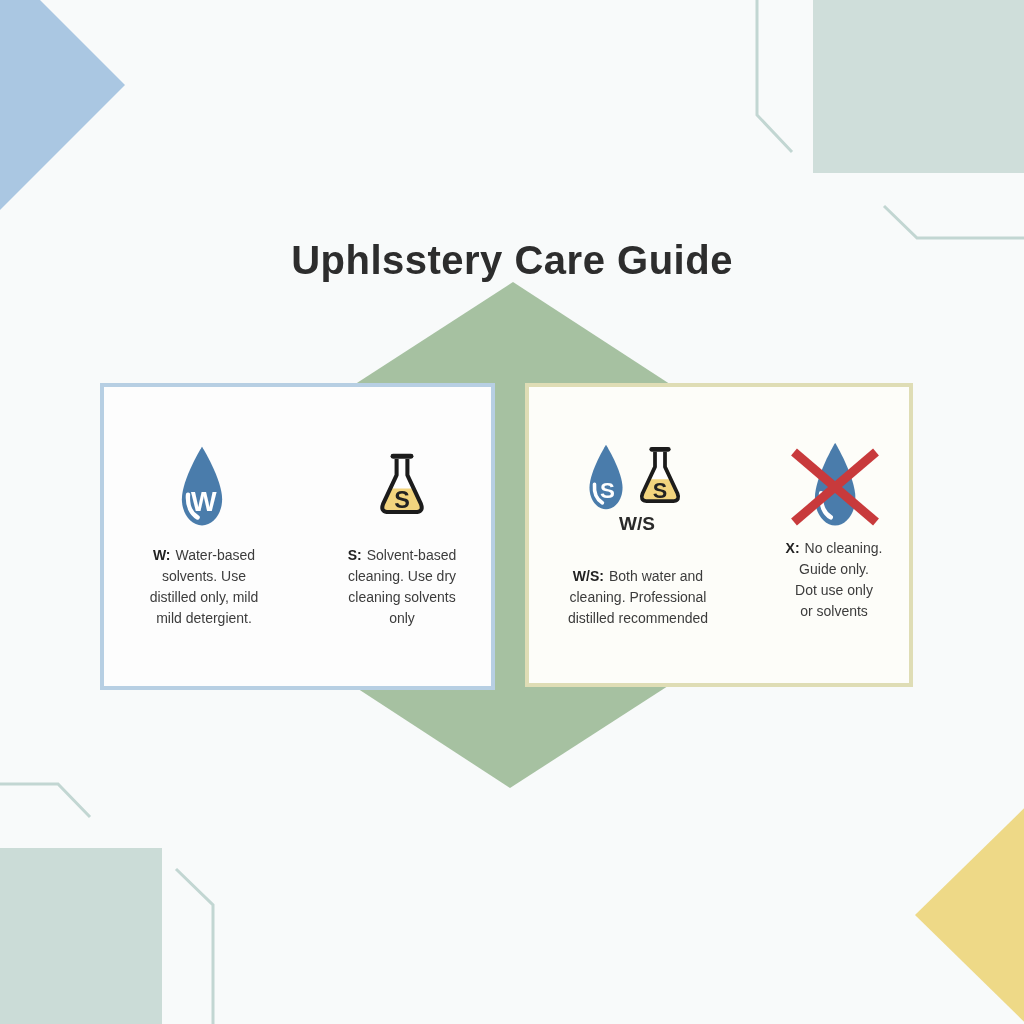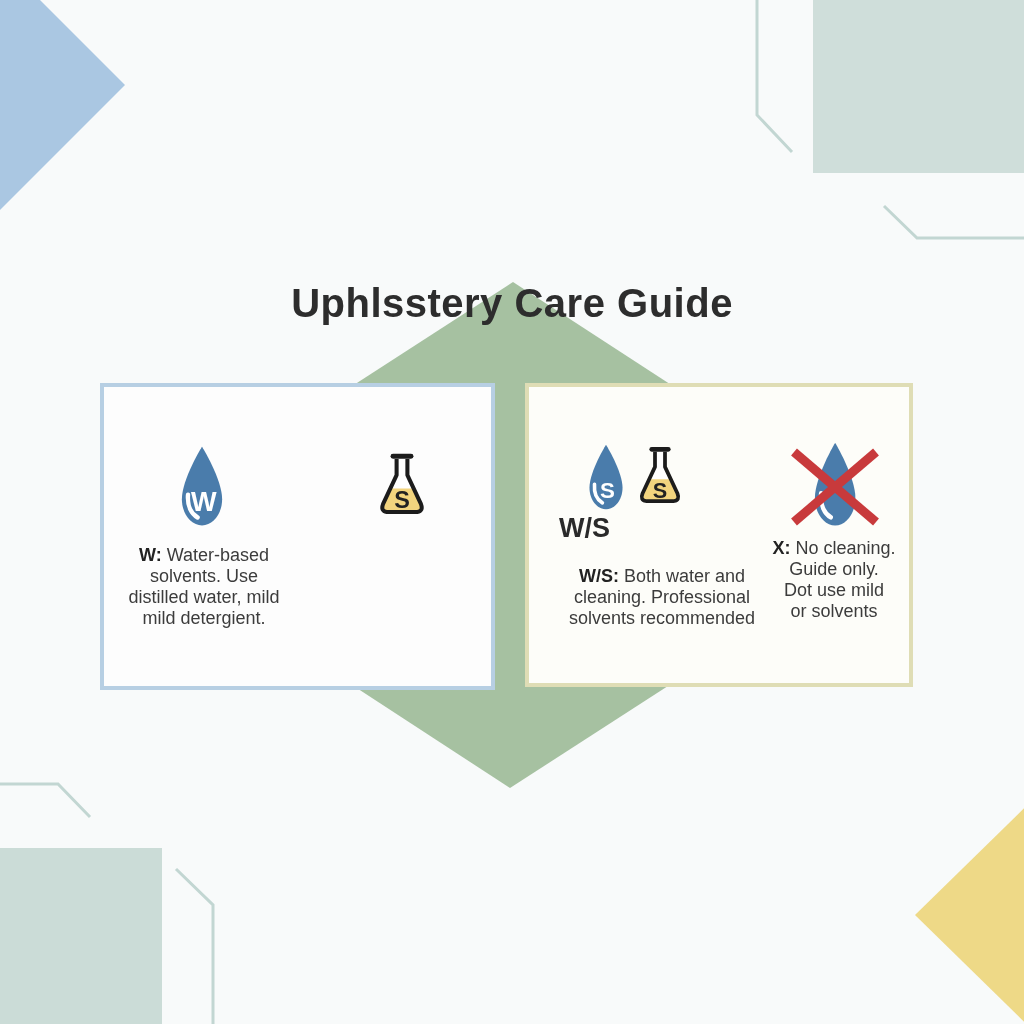--- a/index.html
+++ b/index.html
@@ -4,51 +4,51 @@
 <style>
   html,body{margin:0;padding:0;}
   body{
     width:1024px;height:1024px;position:relative;overflow:hidden;
     background:#f8fafa;
     font-family:"Liberation Sans", sans-serif;
   }
   .bg-layer{position:absolute;left:0;top:0;width:1024px;height:1024px;z-index:0;}
   .title{
     position:absolute;left:0;top:238px;width:1024px;z-index:2;
-    text-align:center;font-size:40px;font-weight:700;color:#2d2d2d;letter-spacing:.5px;margin-top:43px;
+    text-align:center;font-size:40px;font-weight:700;color:#2d2d2d;letter-spacing:.5px;
   }
   .card{position:absolute;z-index:2;box-sizing:border-box;}
   .card-left{
     left:100px;top:383px;width:395px;height:307px;
     background:#fdfdfd;border:4px solid #b7cfe3;
   }
   .card-right{
     left:525px;top:383px;width:388px;height:304px;
     background:#fdfdf9;border:4px solid #dfddb5;
   }
   .icon{position:absolute;}
   .desc{
     position:absolute;text-align:center;color:#3c3c3c;
-    font-size:18px;line-height:21px;
+    font-size:14px;line-height:21px;
   }
   .desc .b{font-weight:700;color:#222;}
   .desc .rest{margin-left:5px;}
   .ws-label{
-    position:absolute;font-weight:700;font-size:27px;color:#2a2a2a;
+    position:absolute;text-align:center;font-weight:700;font-size:19px;color:#2a2a2a;
   }
   
   .c1-drop{left:70px;top:56px;}
   .c1-flask{left:271px;top:63px;}
   .c1-text1{left:8px;top:158px;width:184px;}
   .c1-text2{left:206px;top:158px;width:184px;}
   
   .c2-drop{left:54px;top:55px;}
   .c2-flask{left:106px;top:57px;}
   .c2-wslabel{left:30px;top:126px;width:156px;}
-  .c2-text1{left:10px;top:179px;width:198px;margin-left:24px;}
+  .c2-text1{left:10px;top:179px;width:198px;}
   .c2-xdrop{left:258px;top:51px;}
   .c2-text2{left:214px;top:151px;width:182px;}
 </style>
 </head>
 <body>
 
 <svg class="bg-layer" viewBox="0 0 1024 1024">
   <polygon points="10,-30 125,85 0,210 -115,95" fill="#aac7e2"></polygon>
   <rect x="813" y="-20" width="240" height="193" fill="#cfdeda"></rect>
   <polyline points="757,-10 757,115 792,152" fill="none" stroke="#c2d6d2" stroke-width="3"></polyline>
@@ -74,24 +74,30 @@
     <path d="M24,8 L24,26 L9,58 Q6,66 13,67 L47,67 Q54,66 51,58 L36,26 L36,8 Z" fill="#ffffff"></path>
     <path d="M17,41 L43,41 L51,58 Q54,66 47,67 L13,67 Q6,66 9,58 Z" fill="#f2d47e"></path>
     <path d="M24,8 L24,26 L9,58 Q6,66 13,67 L47,67 Q54,66 51,58 L36,26 L36,8" fill="none" stroke="#1c1c1c" stroke-width="4.5" stroke-linejoin="round"></path>
     <line x1="20" y1="5" x2="40" y2="5" stroke="#1c1c1c" stroke-width="5.5" stroke-linecap="round"></line>
     <text x="30" y="63" font-size="26" font-weight="bold" fill="#222222" text-anchor="middle" font-family="Liberation Sans, sans-serif">S</text>
   </svg>
 
   <div class="desc c1-text1">
     <div><span class="b">W:</span><span class="rest">Water-based</span></div>
     <div>solvents. Use</div>
-    <div>distilled water, mild</div>
+    <div>distilled only, mild</div>
     <div>mild detergient.</div>
   </div>
 
+  <div class="desc c1-text2">
+    <div><span class="b">S:</span><span class="rest">Solvent-based</span></div>
+    <div>cleaning. Use dry</div>
+    <div>cleaning solvents</div>
+    <div>only</div>
+  </div>
 </div>
 
 <div class="card card-right">
 
   <svg class="icon c2-drop" width="46" height="70" viewBox="0 0 64 96">
     <path d="M32,3 C32,3 9,40 9,63 C9,79.5 19.3,93 32,93 C44.7,93 55,79.5 55,63 C55,40 32,3 32,3 Z" fill="#4a7cab"></path>
     <path d="M16,58 C15,71 20,80 27,84" stroke="#ffffff" stroke-width="5" fill="none" stroke-linecap="round"></path>
     <text x="34" y="77" font-size="31" font-weight="bold" fill="#ffffff" text-anchor="middle" font-family="Liberation Sans, sans-serif">S</text>
   </svg>
 
@@ -101,31 +107,31 @@
     <path d="M24,8 L24,26 L9,58 Q6,66 13,67 L47,67 Q54,66 51,58 L36,26 L36,8" fill="none" stroke="#1c1c1c" stroke-width="4.5" stroke-linejoin="round"></path>
     <line x1="20" y1="5" x2="40" y2="5" stroke="#1c1c1c" stroke-width="5.5" stroke-linecap="round"></line>
     <text x="30" y="63" font-size="26" font-weight="bold" fill="#222222" text-anchor="middle" font-family="Liberation Sans, sans-serif">S</text>
   </svg>
 
   <div class="ws-label c2-wslabel">W/S</div>
 
   <div class="desc c2-text1">
     <div><span class="b">W/S:</span><span class="rest">Both water and</span></div>
     <div>cleaning. Professional</div>
-    <div>solvents recommended</div>
+    <div>distilled recommended</div>
   </div>
 
   <svg class="icon c2-xdrop" width="96" height="92" viewBox="0 0 96 92">
     <g transform="translate(20,2) scale(0.88,0.92)">
       <path d="M32,3 C32,3 9,40 9,63 C9,79.5 19.3,93 32,93 C44.7,93 55,79.5 55,63 C55,40 32,3 32,3 Z" fill="#4a7cab"></path>
       <path d="M16,58 C15,71 20,80 27,84" stroke="#ffffff" stroke-width="5" fill="none" stroke-linecap="round"></path>
     </g>
     <line x1="7" y1="14" x2="89" y2="84" stroke="#c83a3c" stroke-width="9"></line>
     <line x1="89" y1="14" x2="7" y2="84" stroke="#c83a3c" stroke-width="9"></line>
   </svg>
 
   <div class="desc c2-text2">
     <div><span class="b">X:</span><span class="rest">No cleaning.</span></div>
     <div>Guide only.</div>
-    <div>Dot use mild</div>
+    <div>Dot use only</div>
     <div>or solvents</div>
   </div>
 </div>
 
 </body></html>

